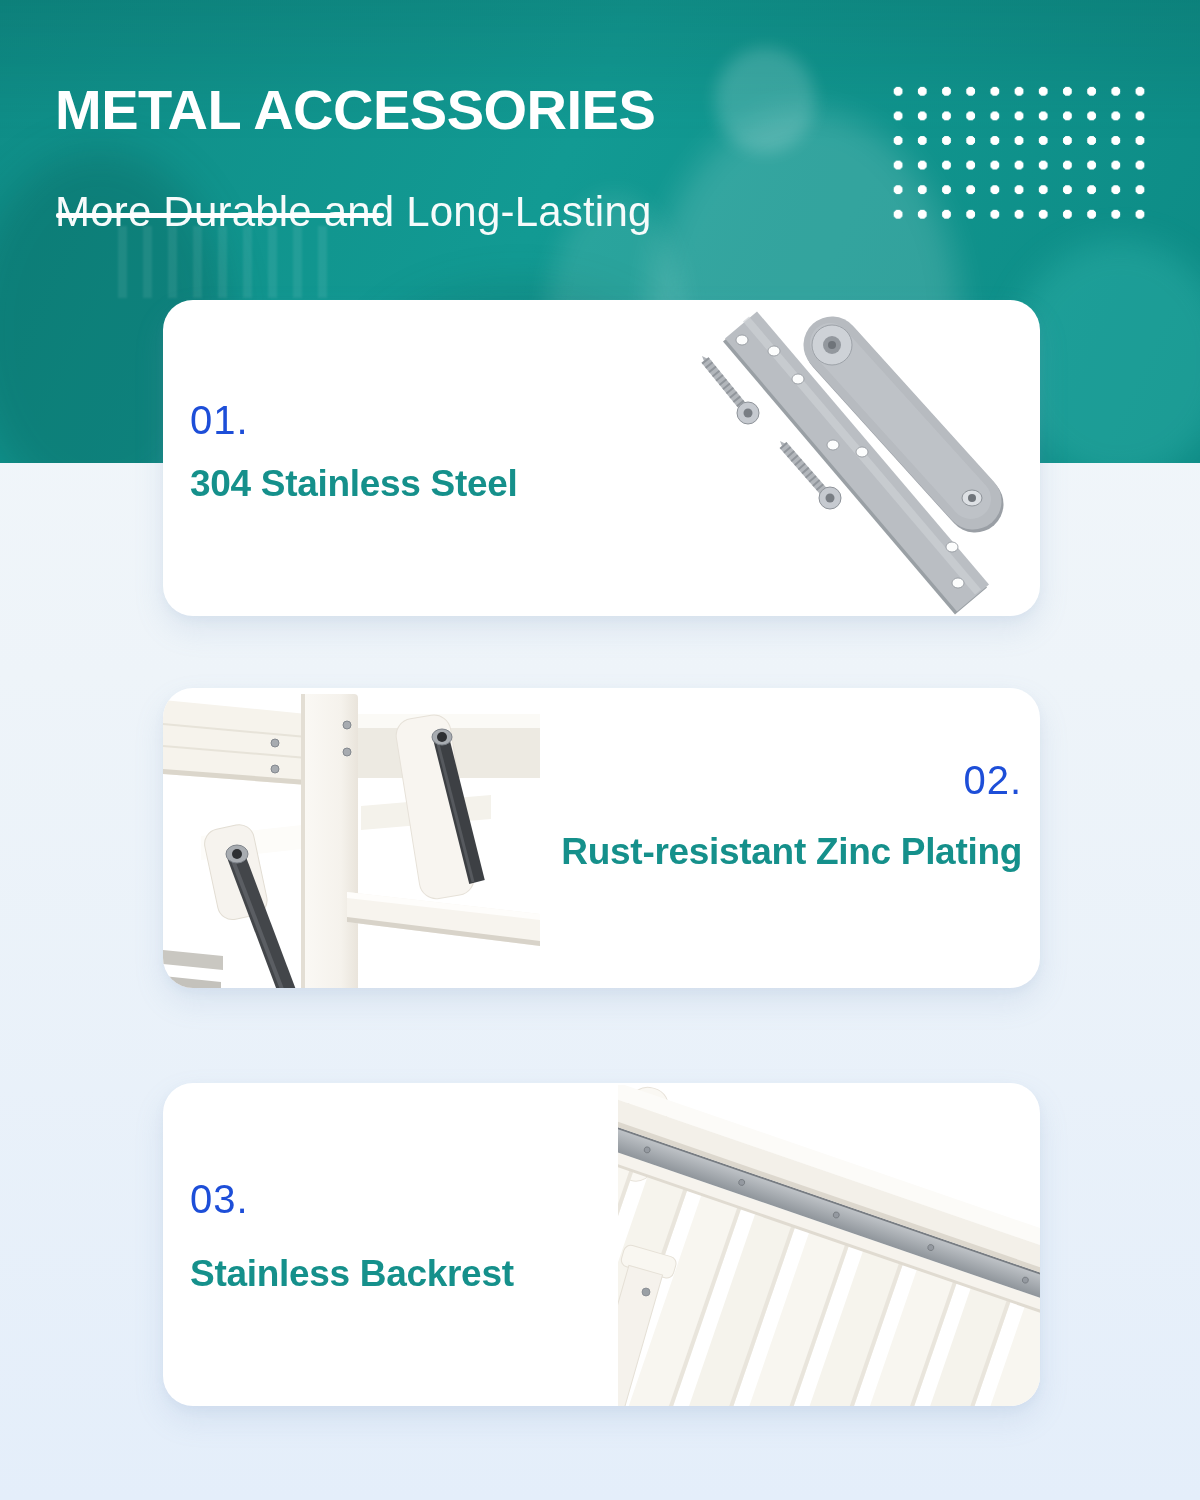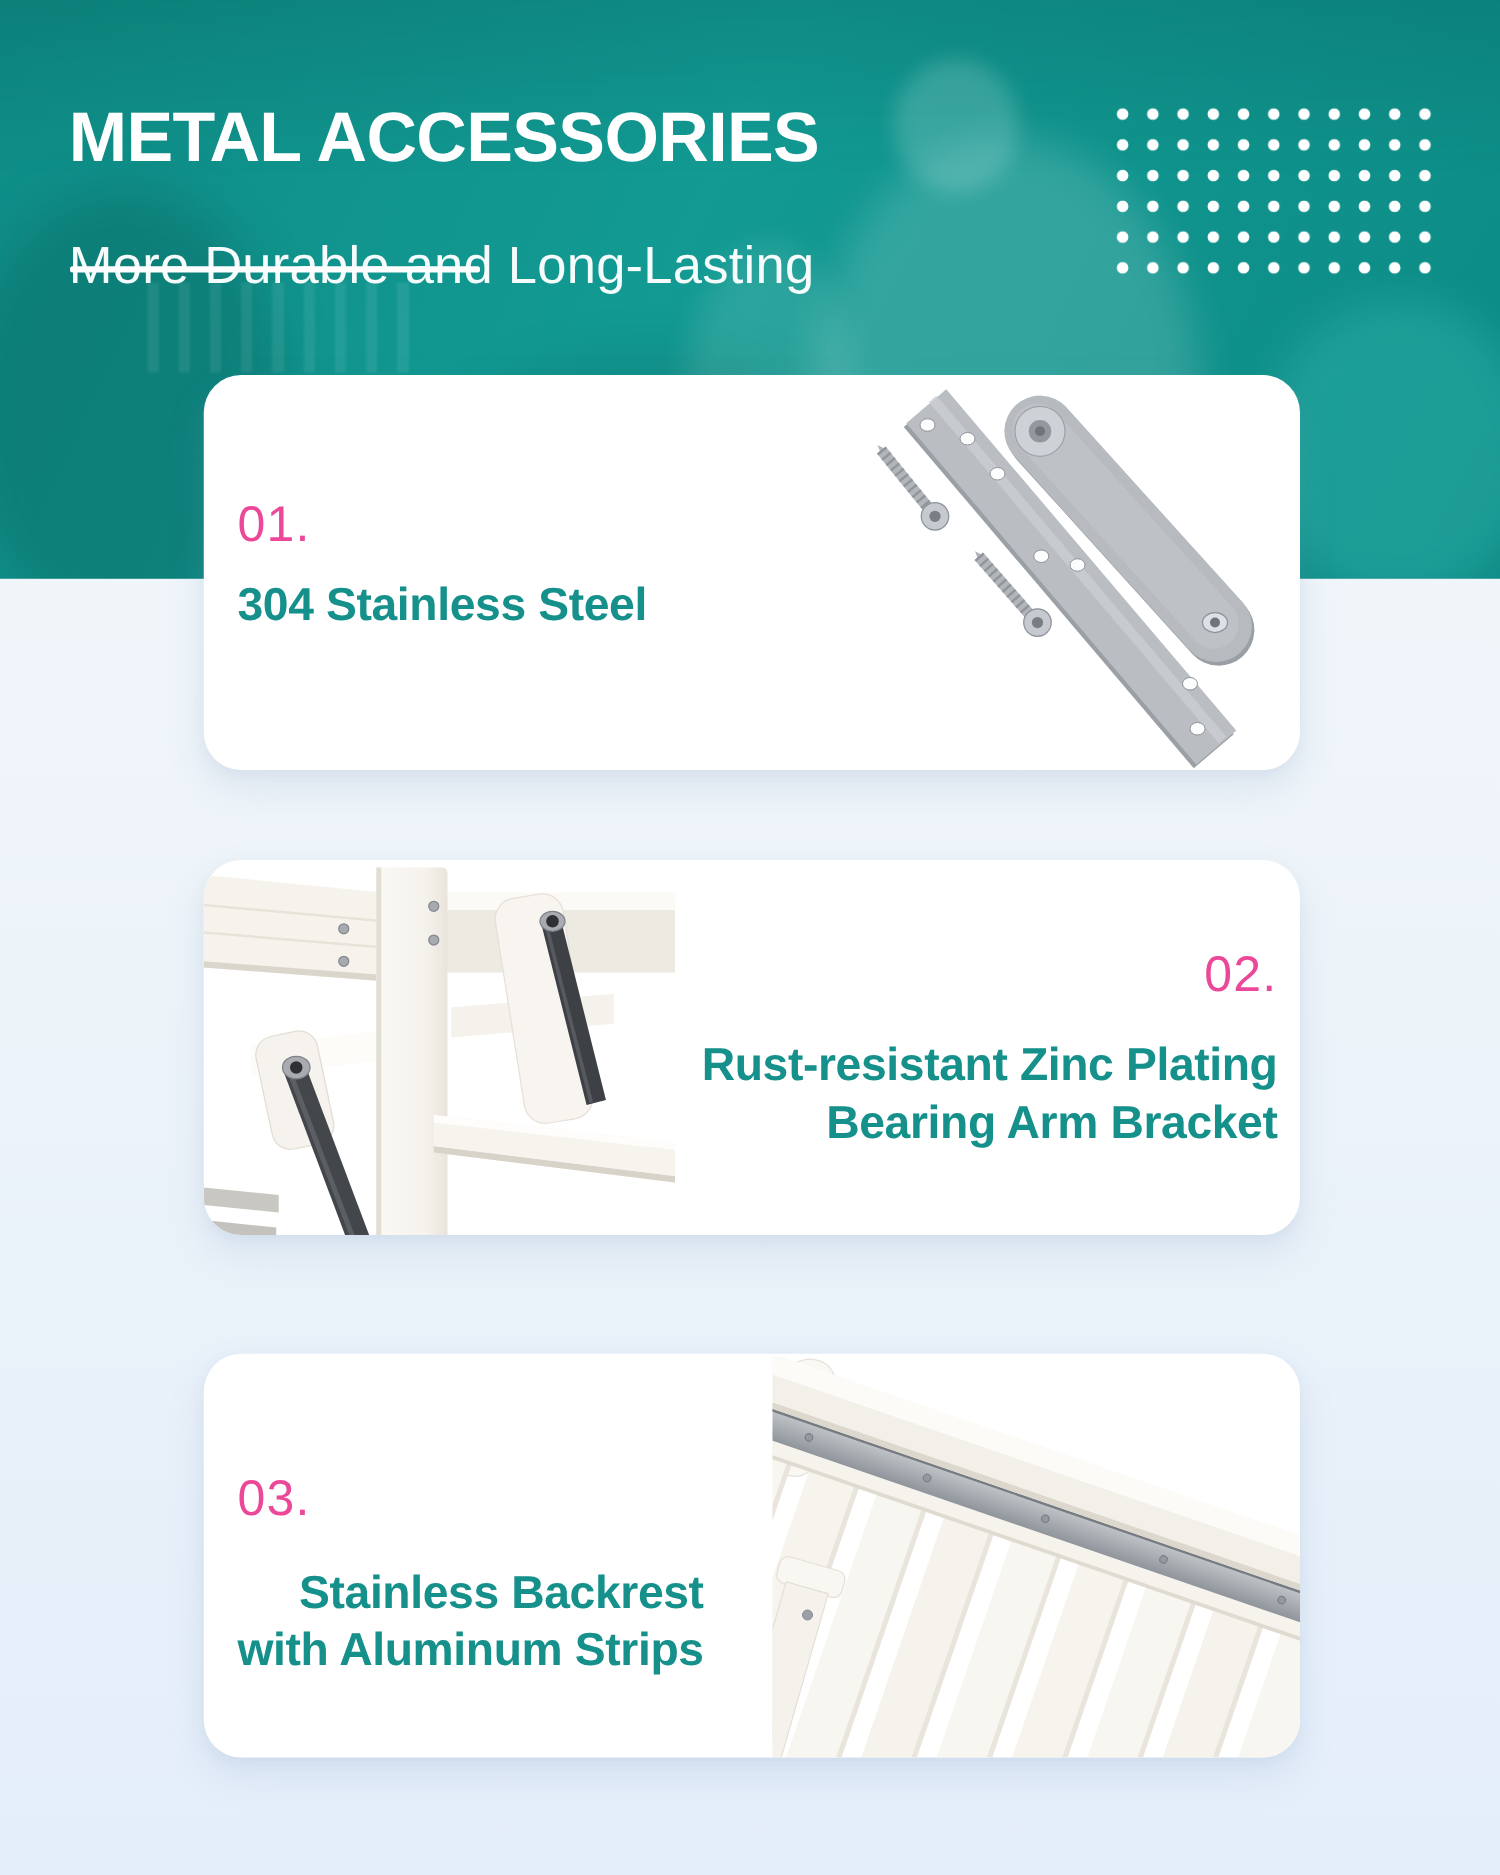--- a/index.html
+++ b/index.html
@@ -39,21 +39,21 @@
     background-size:24.2px 24.6px;
   }
   
   .card{
     position:absolute;left:163px;width:877px;background:#ffffff;border-radius:30px;overflow:hidden;
     box-shadow:0 14px 30px rgba(125,155,190,.16),0 4px 10px rgba(125,155,190,.08);
   }
   .card1{top:300px;height:316px;}
   .card2{top:688px;height:300px;}
   .card3{top:1083px;height:323px;text-align:right;}
-  .num{position:absolute;color:#ec4899;font-size:40px;font-weight:400;line-height:1;letter-spacing:1px;}
+  .num{position:absolute;color:#1d4ed8;font-size:40px;font-weight:400;line-height:1;letter-spacing:1px;}
   .card-title{color:#15908b;font-size:37px;font-weight:700;letter-spacing:-.3px;line-height:46px;white-space:nowrap;margin-top:20px;}
   .c1-num{left:27px;top:100px;}
   .c1-title{position:absolute;left:27px;top:141px;}
   .c2-num{right:18px;top:72px;text-align:right;}
   .c2-title{position:absolute;right:18px;top:121px;text-align:right;}
   .c3-num{left:27px;top:96px;}
   .c3-title{position:absolute;left:27px;top:148px;}
   .img-box{position:absolute;}
   .c1-img{left:515px;top:0px;width:362px;height:316px;}
   .c2-img{left:-2px;top:0px;width:379px;height:330px;}
@@ -180,29 +180,27 @@
 
         <path d="M2,262 L62,268 L62,282 L2,276 Z" fill="#c9c7c1"></path>
         <path d="M2,288 L60,294 L60,308 L2,302 Z" fill="#c4c2bc"></path>
         <path d="M2,314 L58,320 L58,330 L2,327 Z" fill="#bfbdb7"></path>
         <ellipse cx="190" cy="322" rx="150" ry="12" fill="rgba(120,125,130,.08)"></ellipse>
       </svg>
     </div>
     <div class="num c2-num">02.</div>
     <div class="card-title c2-title">
       <div>Rust-resistant Zinc Plating</div>
-      <div>Bearing Arm Bracket</div>
     </div>
   </div>
 
   <div class="card card3">
     <div class="num c3-num">03.</div>
     <div class="card-title c3-title">
       <div>Stainless Backrest</div>
-      <div>with Aluminum Strips</div>
     </div>
 
     <div class="img-box c3-img">
       <svg width="422" height="321" viewBox="0 0 422 321" xmlns="http://www.w3.org/2000/svg">
         <defs>
           <linearGradient id="alu" x1="0" y1="0" x2="0" y2="1">
             <stop offset="0" stop-color="#c2c6ca"></stop>
               <stop offset="1" stop-color="#8f959b"></stop>
           </linearGradient>
         </defs>

